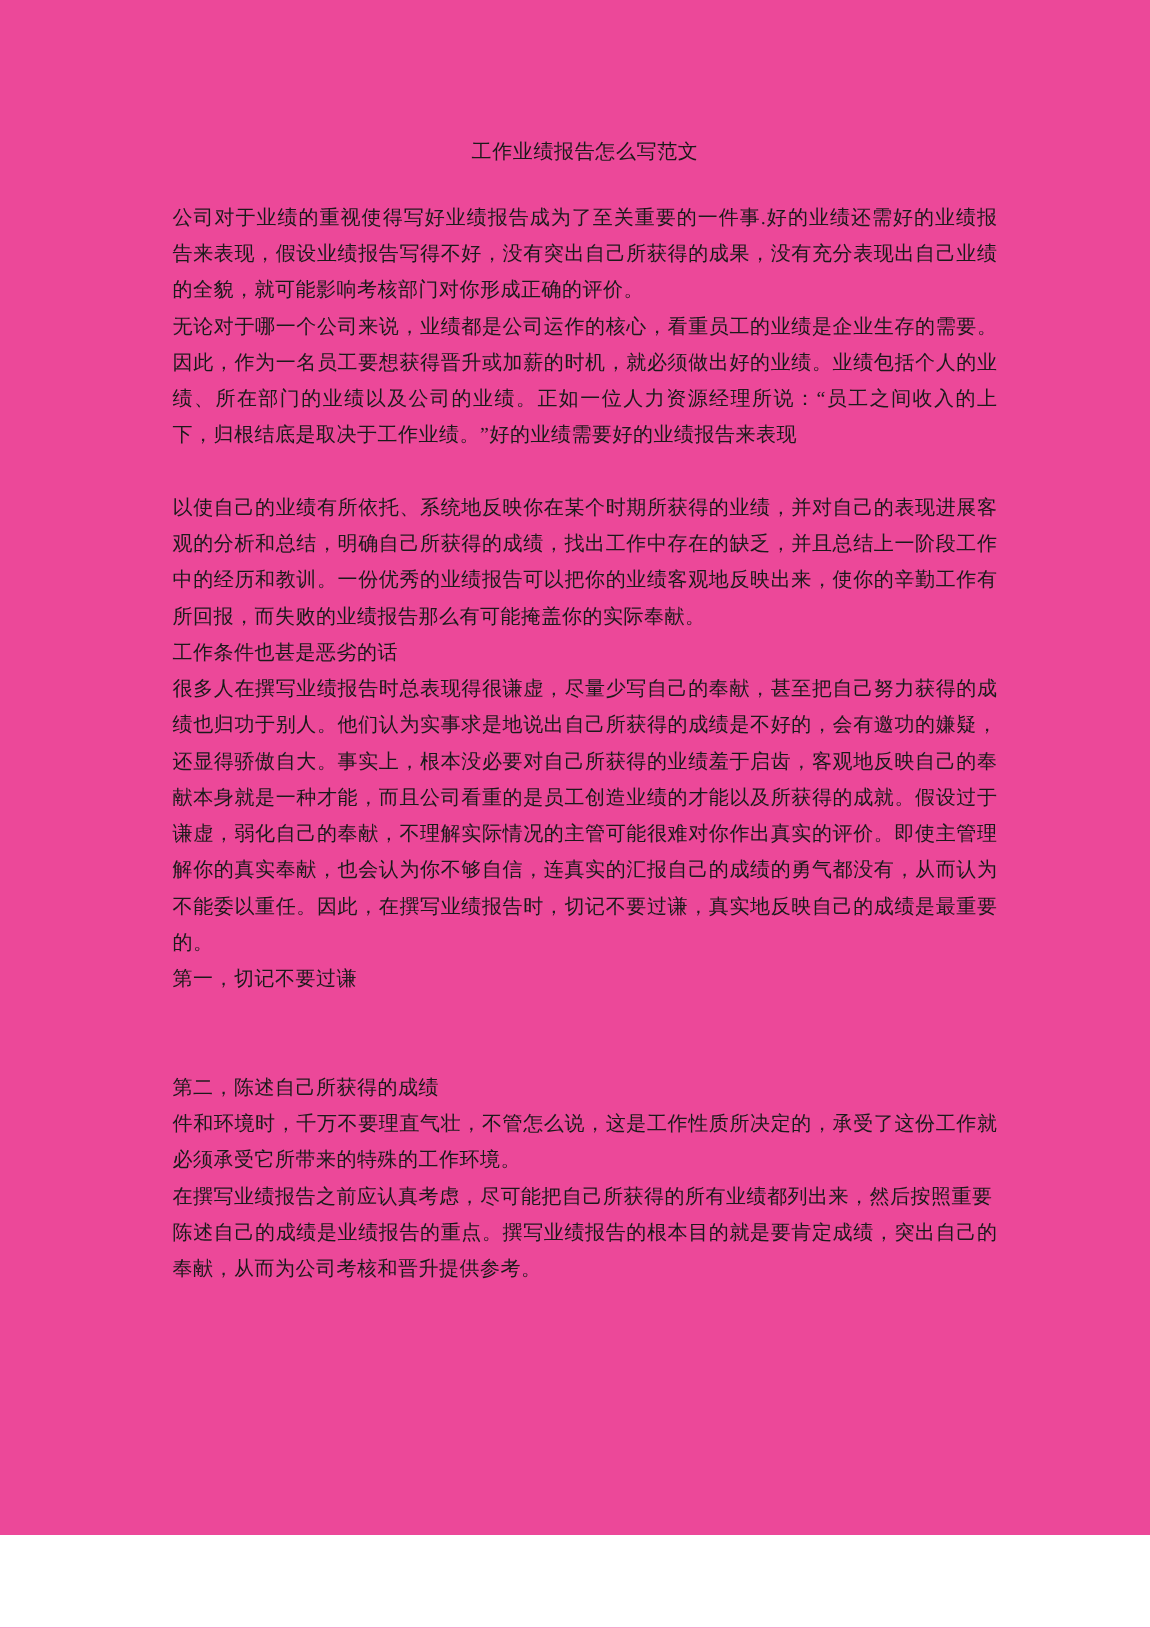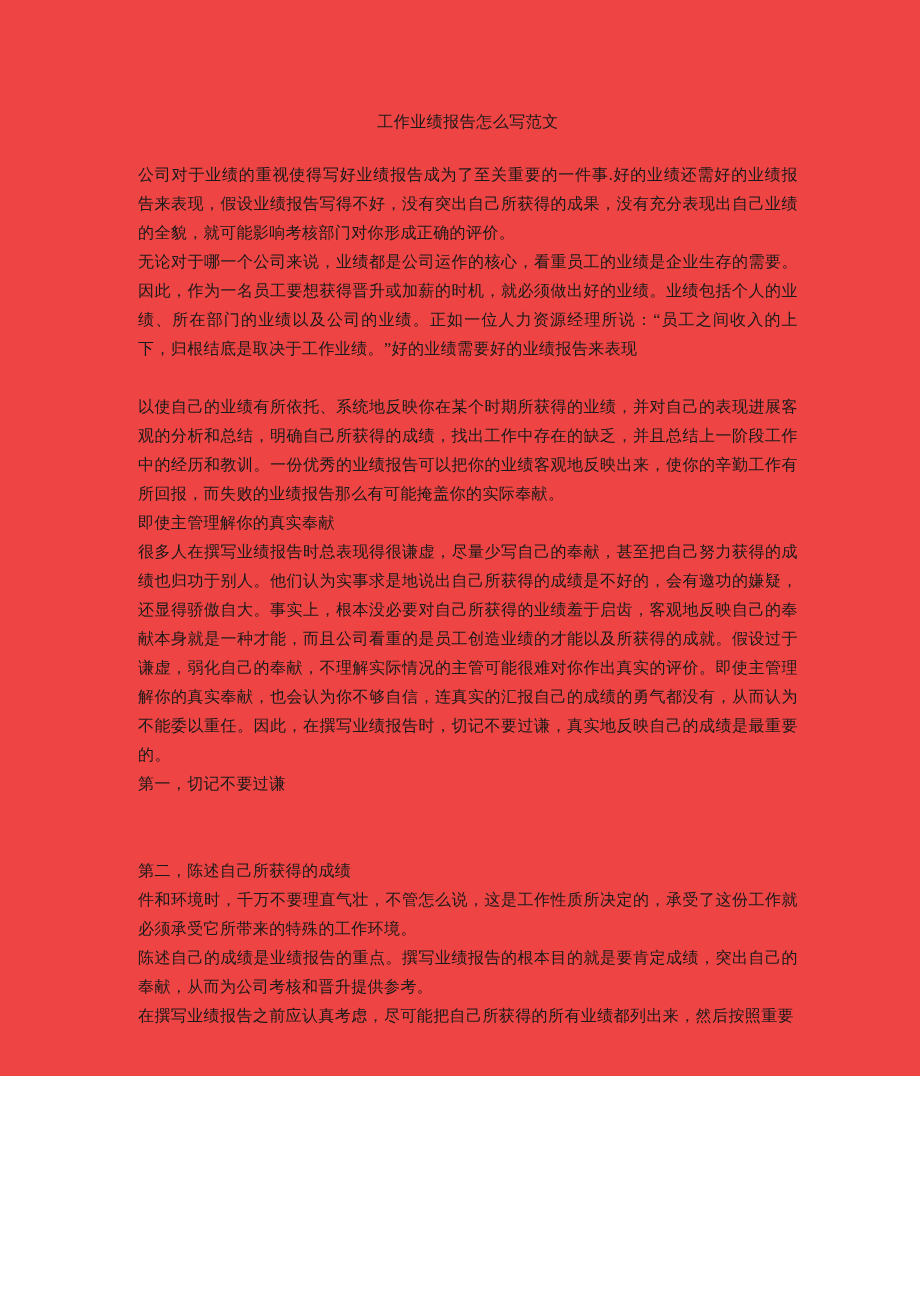--- a/index.html
+++ b/index.html
@@ -3,22 +3,22 @@
 <meta charset="utf-8">
 <style>
   * { margin: 0; padding: 0; box-sizing: border-box; }
   html, body {
     background: #ffffff;
     width: 920px;
   }
   .page {
     position: relative;
     width: 920px;
-    height: 1076px;
-    background: #ef4444;
+    height: 1228px;
+    background: #ec4899;
     overflow: hidden;
     padding: 107px 122px 0 138px;
     font-family: "Liberation Serif", "DejaVu Serif", serif;
     font-size: 16px;
     line-height: 29px;
     color: #1a1a1a;
   }
   .doc-title {
     font-size: 16px;
     font-weight: 400;
@@ -39,22 +39,22 @@
 </head>
 <body>
 
 <div class="page">
   <h1 class="doc-title">工作业绩报告怎么写范文</h1>
 
   <p class="para">公司对于业绩的重视使得写好业绩报告成为了至关重要的一件事.好的业绩还需好的业绩报告来表现，假设业绩报告写得不好，没有突出自己所获得的成果，没有充分表现出自己业绩的全貌，就可能影响考核部门对你形成正确的评价。</p>
   <p class="para">无论对于哪一个公司来说，业绩都是公司运作的核心，看重员工的业绩是企业生存的需要。因此，作为一名员工要想获得晋升或加薪的时机，就必须做出好的业绩。业绩包括个人的业绩、所在部门的业绩以及公司的业绩。正如一位人力资源经理所说：“员工之间收入的上下，归根结底是取决于工作业绩。”好的业绩需要好的业绩报告来表现</p>
   <p class="para blank"></p>
   <p class="para">以使自己的业绩有所依托、系统地反映你在某个时期所获得的业绩，并对自己的表现进展客观的分析和总结，明确自己所获得的成绩，找出工作中存在的缺乏，并且总结上一阶段工作中的经历和教训。一份优秀的业绩报告可以把你的业绩客观地反映出来，使你的辛勤工作有所回报，而失败的业绩报告那么有可能掩盖你的实际奉献。</p>
-  <p class="para">即使主管理解你的真实奉献</p>
+  <p class="para">工作条件也甚是恶劣的话</p>
   <p class="para">很多人在撰写业绩报告时总表现得很谦虚，尽量少写自己的奉献，甚至把自己努力获得的成绩也归功于别人。他们认为实事求是地说出自己所获得的成绩是不好的，会有邀功的嫌疑，还显得骄傲自大。事实上，根本没必要对自己所获得的业绩羞于启齿，客观地反映自己的奉献本身就是一种才能，而且公司看重的是员工创造业绩的才能以及所获得的成就。假设过于谦虚，弱化自己的奉献，不理解实际情况的主管可能很难对你作出真实的评价。即使主管理解你的真实奉献，也会认为你不够自信，连真实的汇报自己的成绩的勇气都没有，从而认为不能委以重任。因此，在撰写业绩报告时，切记不要过谦，真实地反映自己的成绩是最重要的。</p>
   <p class="para">第一，切记不要过谦</p>
   <p class="para blank"></p>
   <p class="para blank"></p>
   <p class="para">第二，陈述自己所获得的成绩</p>
   <p class="para">件和环境时，千万不要理直气壮，不管怎么说，这是工作性质所决定的，承受了这份工作就必须承受它所带来的特殊的工作环境。</p>
+  <p class="para">在撰写业绩报告之前应认真考虑，尽可能把自己所获得的所有业绩都列出来，然后按照重要</p>
   <p class="para">陈述自己的成绩是业绩报告的重点。撰写业绩报告的根本目的就是要肯定成绩，突出自己的奉献，从而为公司考核和晋升提供参考。</p>
-  <p class="para">在撰写业绩报告之前应认真考虑，尽可能把自己所获得的所有业绩都列出来，然后按照重要</p>
 </div>
 
 </body></html>

